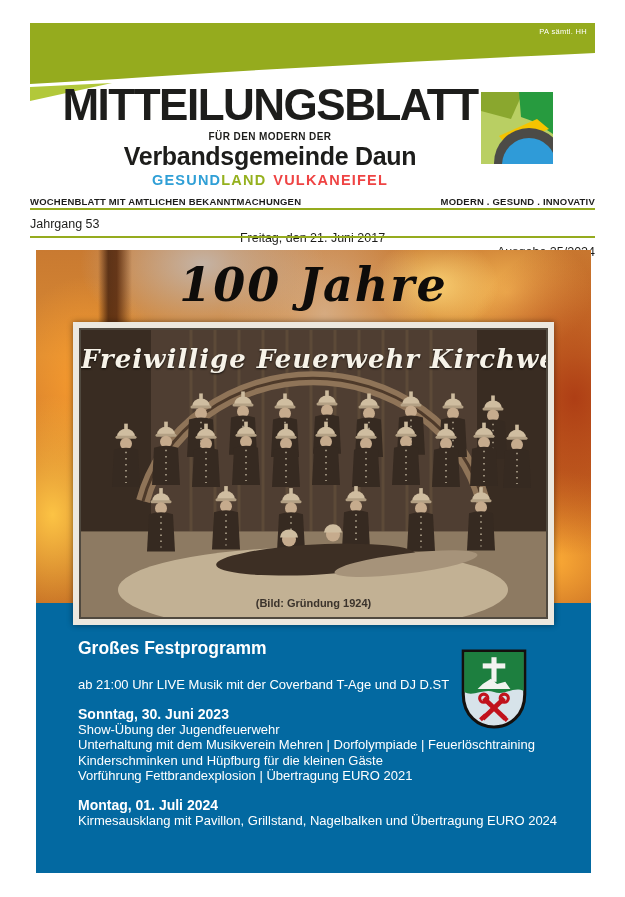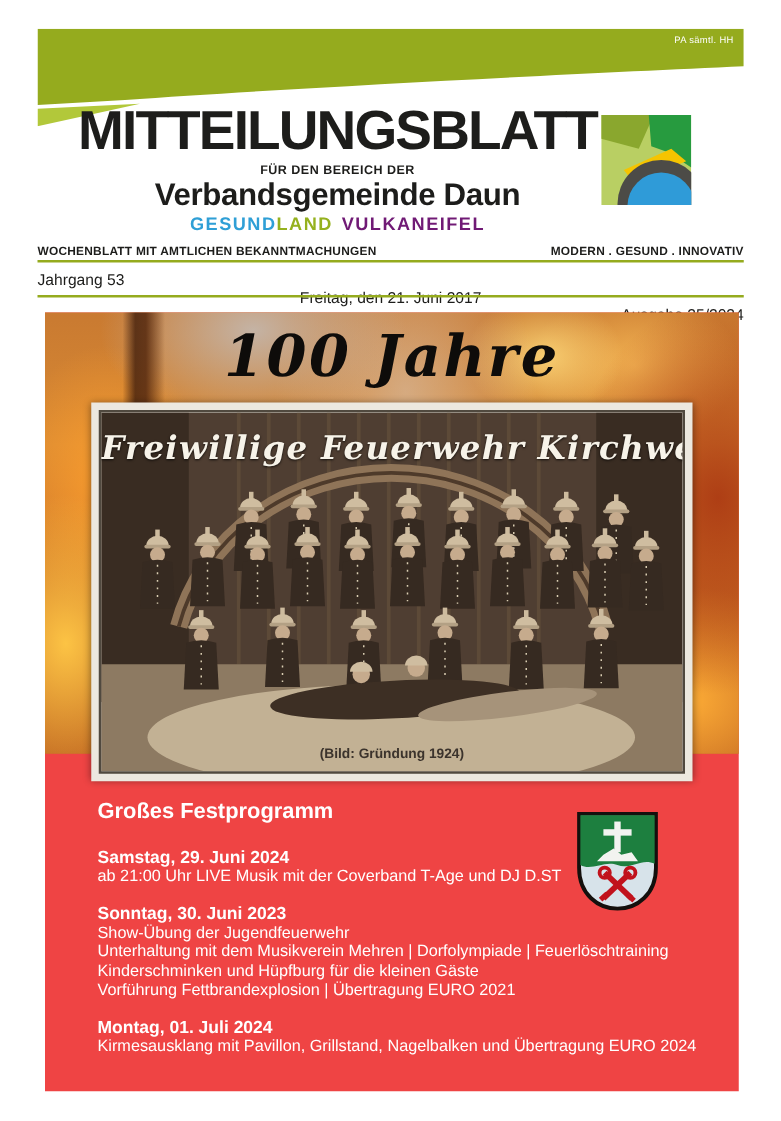--- a/index.html
+++ b/index.html
@@ -9,34 +9,34 @@
 
   
   .swoosh{left:30px;top:23px;width:565px;height:78px;}
   .postal-note{right:38px;top:27px;font-size:7.5px;color:#ffffff;letter-spacing:.3px;}
   .masthead{left:45px;top:0;width:450px;text-align:center;}
   .mast-title{position:absolute;top:80px;left:0;width:100%;font-size:44px;font-weight:bold;
               letter-spacing:-1.5px;color:#1d1d1b;white-space:nowrap;}
   .mast-sub-small{position:absolute;top:131px;left:0;width:100%;font-size:10px;font-weight:bold;letter-spacing:.4px;}
   .mast-region{position:absolute;top:142px;left:0;width:100%;font-size:25px;font-weight:bold;letter-spacing:-.3px;}
   .mast-brand{position:absolute;top:172px;left:0;width:100%;font-size:14.5px;font-weight:bold;letter-spacing:1.2px;white-space:nowrap;}
-  .b-blue{color:#2f9fd6;} .b-green{color:#95b11e;} .b-dark{color:#701a75;margin-left:7px;margin-top:24px;}
+  .b-blue{color:#2f9fd6;} .b-green{color:#95b11e;} .b-dark{color:#ef4444;margin-left:7px;margin-top:24px;}
   .logo{left:481px;top:92px;width:72px;height:72px;}
 
   .info-row{left:30px;top:196px;width:565px;display:flex;justify-content:space-between;
             font-size:9.5px;font-weight:bold;letter-spacing:.2px;gap:15px;}
   .green-line{left:30px;width:565px;height:2px;background:#95ab1e;}
   .gl1{top:208px;} .gl2{top:236px;}
   .issue-row{left:30px;top:217px;width:565px;display:flex;font-size:12.5px;flex-direction:column;}
   .issue-row span{flex:1;}
   .issue-center{text-align:center;}
   .issue-right{text-align:right;}
 
   
-  .poster{left:36px;top:250px;width:555px;height:623px;background:#ef4444;}
+  .poster{left:36px;top:250px;width:555px;height:623px;background:#0369a1;}
   .fire{position:absolute;left:0;top:0;width:555px;height:353px;
     background:
       radial-gradient(170px 110px at 30% 4%, rgba(196,182,171,.95), rgba(196,182,171,0) 72%),
       radial-gradient(150px 190px at 52% 18%, rgba(215,196,180,.6), rgba(215,196,180,0) 70%),
       radial-gradient(90px 70px at 72% 10%, rgba(252,214,120,.9), rgba(252,214,120,0) 70%),
       radial-gradient(120px 170px at 3% 75%, rgba(255,200,70,.95), rgba(255,200,70,0) 70%),
       radial-gradient(110px 150px at 9% 38%, rgba(255,160,45,.85), rgba(255,160,45,0) 72%),
       radial-gradient(160px 210px at 97% 42%, rgba(170,55,18,.9), rgba(170,55,18,0) 75%),
       radial-gradient(150px 130px at 93% 88%, rgba(255,175,55,.95), rgba(255,175,55,0) 70%),
       radial-gradient(220px 160px at 45% 97%, rgba(255,150,40,.75), rgba(255,150,40,0) 75%),
@@ -70,21 +70,21 @@
 <div>
 
   <svg class="abs swoosh" viewBox="0 0 565 78" aria-hidden="true">
     <path d="M0,0 H565 V30 C430,36 210,47 70,57 L0,61 Z" fill="#95ab1e"></path>
     <path d="M0,64 L0,78 L82,60 Z" fill="#b2c83a"></path>
   </svg>
   <div class="abs postal-note">PA sämtl. HH</div>
 
   <div class="abs masthead">
     <div class="mast-title">MITTEILUNGSBLATT</div>
-    <div class="mast-sub-small">FÜR DEN BEREICH DER</div>
+    <div class="mast-sub-small">FÜR DEN MODERN DER</div>
     <div class="mast-region">Verbandsgemeinde Daun</div>
     <div class="mast-brand"><span class="b-blue">GESUND</span><span class="b-green">LAND</span><span class="b-dark">VULKANEIFEL</span></div>
   </div>
 
   <svg class="abs logo" viewBox="0 0 72 72" aria-hidden="true">
     <rect x="0" y="0" width="72" height="72" fill="#b9cf63"></rect>
     <polygon points="0,0 42,0 30,27 0,19" fill="#8aa72e"></polygon>
     <polygon points="38,0 72,0 72,42 54,30 40,25" fill="#279b3f"></polygon>
     <polygon points="18,44 56,27 68,37 26,54" fill="#f5c400"></polygon>
     <circle cx="48" cy="71" r="35" fill="#4c4b47"></circle>
@@ -183,21 +183,20 @@
           </g>
         </svg>
         <div class="photo-title">Freiwillige Feuerwehr Kirchweiler</div>
         <div class="photo-caption">(Bild: Gründung 1924)</div>
       </div>
     </div>
 
     <div class="program">
       <div class="program-title">Großes Festprogramm</div>
       <div class="event">
-        <div class="event-heading">Samstag, 29. Juni 2024</div>
         <div class="event-line">ab 21:00 Uhr LIVE Musik mit der Coverband T-Age und DJ D.ST</div>
       </div>
       <div class="event">
         <div class="event-heading">Sonntag, 30. Juni 2023</div>
         <div class="event-line">Show-Übung der Jugendfeuerwehr</div>
         <div class="event-line">Unterhaltung mit dem Musikverein Mehren | Dorfolympiade | Feuerlöschtraining</div>
         <div class="event-line">Kinderschminken und Hüpfburg für die kleinen Gäste</div>
         <div class="event-line">Vorführung Fettbrandexplosion | Übertragung EURO 2021</div>
       </div>
       <div class="event">

